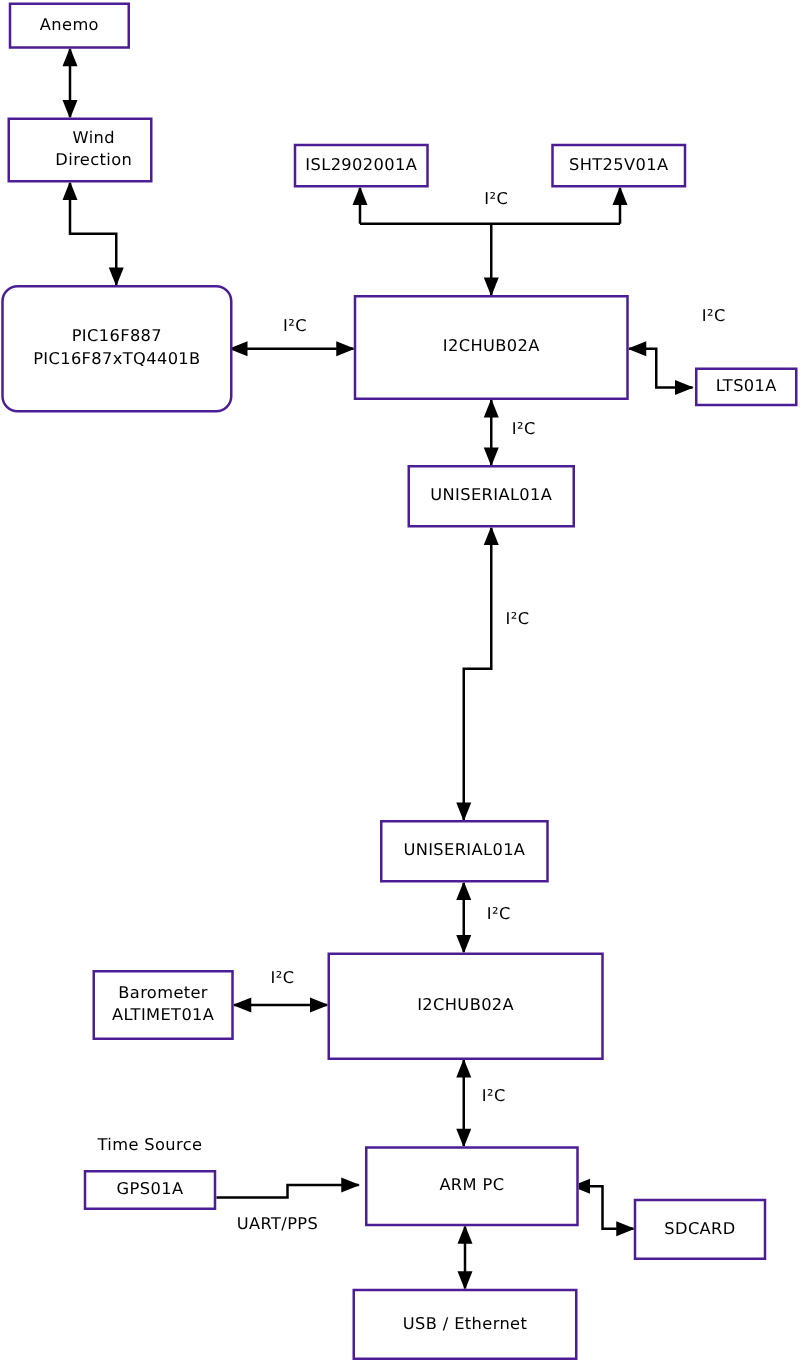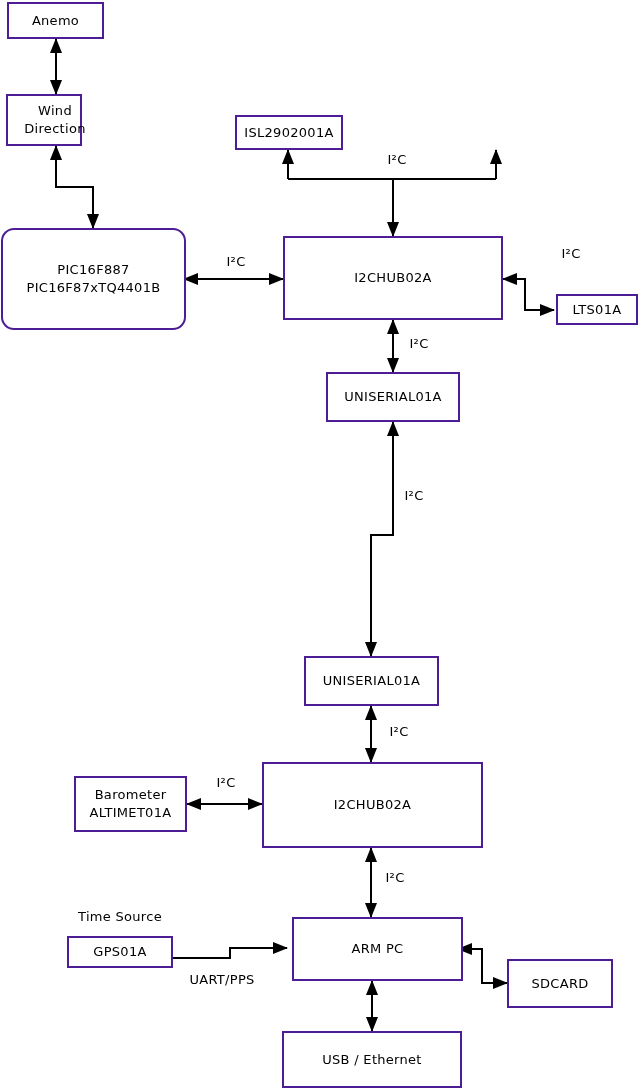--- a/index.html
+++ b/index.html
@@ -76,34 +76,37 @@
       <path d="M458,949 L482,949 L482,983 L507,983" marker-start="url(#arr)" marker-end="url(#arr)"></path>
 
       <path d="M372,981 L372,1031" marker-start="url(#arr)" marker-end="url(#arr)"></path>
     </g>
   </svg>
 
   <div class="node" style="left:7px;top:2px;width:97px;height:37px;">
     <span>Anemo</span>
   </div>
 
-  <div class="node" style="left:6px;top:94px;width:76px;height:52px;padding-left:22px;">
+  <div class="node" style="left:6px;top:94px;width:116px;height:52px;padding-left:22px;">
     <span>Wind</span>
     <span>Direction</span>
   </div>
 
   <div class="node" style="left:1px;top:228px;width:185px;height:102px;border-radius:13px;">
     <span>PIC16F887</span>
     <span>PIC16F87xTQ4401B</span>
   </div>
 
   <div class="node" style="left:235px;top:115px;width:108px;height:35px;">
     <span>ISL2902001A</span>
   </div>
 
+  <div class="node" style="left:441px;top:115px;width:108px;height:35px;">
+    <span>SHT25V01A</span>
+  </div>
 
   <div class="node" style="left:283px;top:236px;width:220px;height:84px;">
     <span>I2CHUB02A</span>
   </div>
 
   <div class="node" style="left:556px;top:294px;width:82px;height:31px;">
     <span>LTS01A</span>
   </div>
 
   <div class="node" style="left:326px;top:372px;width:134px;height:50px;">

